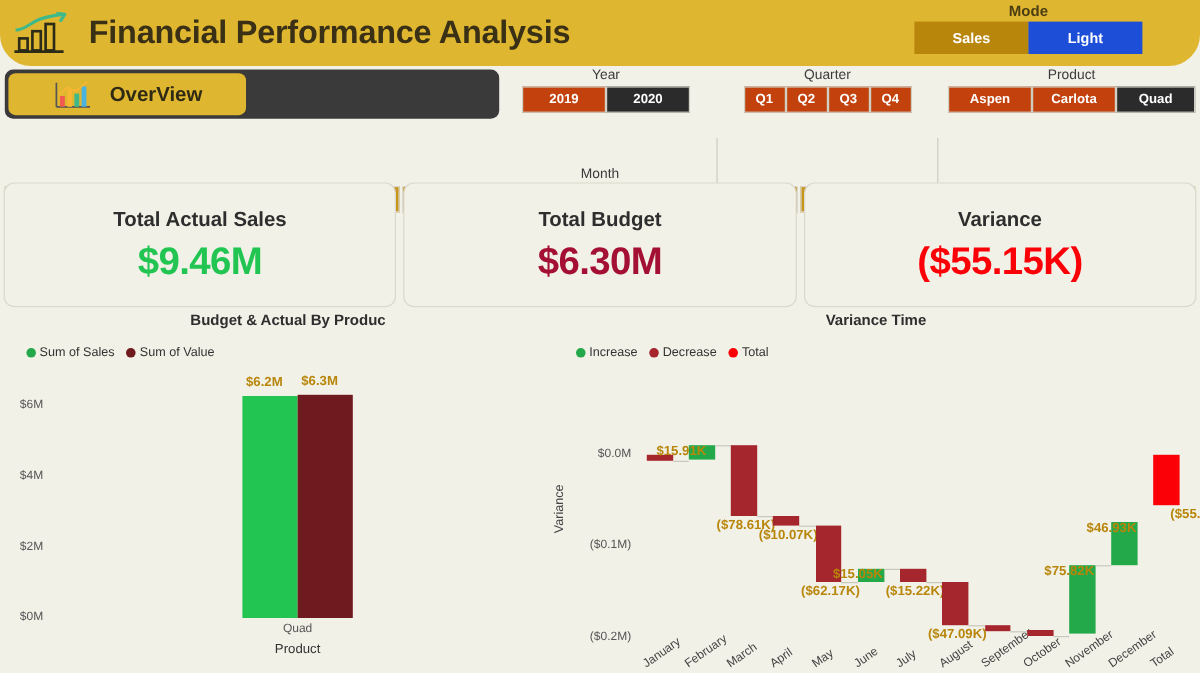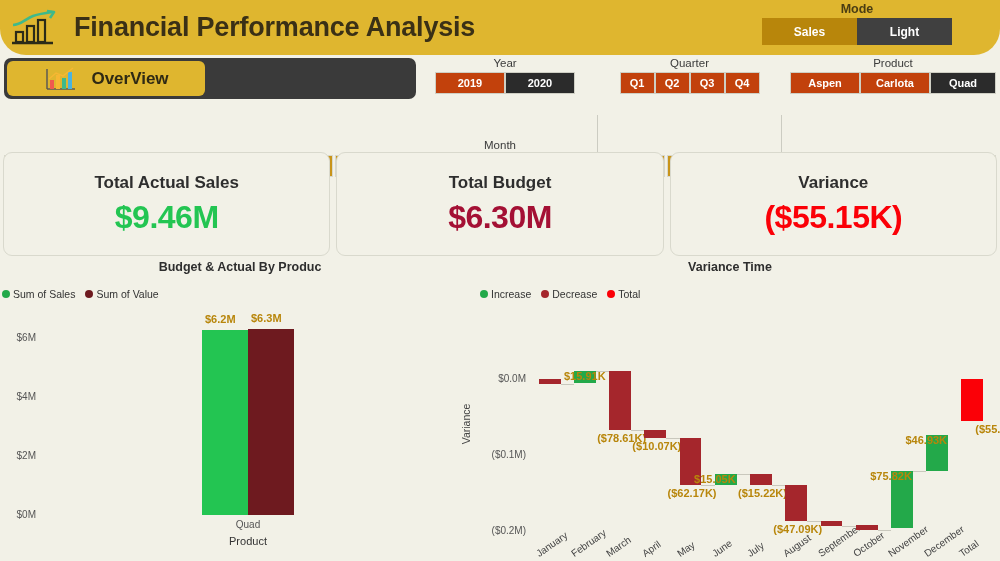--- a/index.html
+++ b/index.html
@@ -29,21 +29,21 @@
     position: absolute; right: 48px; top: 2px;
     display: flex; flex-direction: column; align-items: center;
   }
   .mode-label { font-size: 12.5px; color: #4a3d13; font-weight: bold; margin-bottom: 2px; }
   .mode-btns { display: flex; }
   .mode-btn {
     width: 95px; height: 27px; display: flex; align-items: center; justify-content: center;
     font-size: 12px; font-weight: bold; color: #ffffff; cursor: pointer;
   }
   .mode-btn.gold { background: #b8860b; }
-  .mode-btn.dark { background: #404040; }
+  .mode-btn.dark { background: #1d4ed8; }
 
   
   .slicer-strip {
     position: absolute; left: 0; top: 55px; width: 1000px; height: 58px;
   }
   .tabs {
     position: absolute; left: 4px; top: 3px;
     width: 412px; height: 41px; background: #3a3a3a;
     border-radius: 7px; display: flex; align-items: center; padding: 3px;
   }
@@ -105,21 +105,21 @@
     position: absolute; left: 0; top: 258px; width: 460px; height: 303px;
   }
   .chart-wf {
     position: absolute; left: 460px; top: 258px; width: 540px; height: 303px;
   }
   .chart-title {
     width: 100%; text-align: center; font-size: 12.5px; font-weight: bold; color: #2e2e2e;
     padding-top: 2px;
   }
   .chart-title.left-shift { text-align: center; padding-left: 20px; }
-  .legend { display: flex; align-items: center; padding-left: 2px; margin-top: 14px; gap: 10px; }
+  .legend { display: flex; align-items: center; padding-left: 22px; margin-top: 14px; gap: 10px; }
   .legend.wf { padding-left: 20px; }
   .legend-item { display: flex; align-items: center; font-size: 10.5px; color: #333; }
   .dot { width: 8px; height: 8px; border-radius: 50%; margin-right: 3px; display: inline-block; }
 
   .plot { position: relative; width: 100%; }
   .ytick { position: absolute; font-size: 10px; color: #555; text-align: right; }
   .axis-title { position: absolute; font-size: 10.5px; color: #444; }
   .bar { position: absolute; }
   .bar-label {
     position: absolute; font-size: 11px; font-weight: bold; color: #b8860b; white-space: nowrap;
@@ -286,21 +286,21 @@
     </div>
     <div class="plot" id="wf-plot" style="height:250px;">
         <div class="ytick" style="left: 8px; width: 58px; top: 72.9583px;">$0.0M</div>
         <div class="ytick" style="left: 8px; width: 58px; top: 148.792px;">($0.1M)</div>
         <div class="ytick" style="left: 8px; width: 58px; top: 224.625px;">($0.2M)</div>
         <div class="axis-title" style="left: -14px; top: 118px; transform: rotate(-90deg);">Variance</div>
         <div class="bar" style="left: 78.6938px; top: 78.9583px; width: 21.8431px; height: 5px; background: rgb(165, 38, 44);"></div>
         <div class="xtick-rot" style="left: 74px; top: 250px;">January</div>
         <div class="wf-connector" style="left: 100.537px; width: 13.3877px; top: 83.9583px;"></div>
         <div class="bar" style="left: 113.925px; top: 70.6849px; width: 21.8431px; height: 12.0651px; background: rgb(35, 169, 74);"></div>
-        <div class="bar-label" style="left: 87px; top: 69.6849px; margin-left: 17px;">$15.91K</div>
+        <div class="bar-label" style="left: 87px; top: 69.6849px;">$15.91K</div>
         <div class="xtick-rot" style="left: 109.231px; top: 250px;">February</div>
         <div class="wf-connector" style="left: 135.768px; width: 13.3877px; top: 70.6849px;"></div>
         <div class="bar" style="left: 149.155px; top: 70.6849px; width: 21.8431px; height: 59.6126px; background: rgb(165, 38, 44);"></div>
         <div class="bar-label" style="left: 137.142px; top: 132.298px;">($78.61K)</div>
         <div class="xtick-rot" style="left: 144.462px; top: 250px;">March</div>
         <div class="wf-connector" style="left: 170.998px; width: 13.3877px; top: 130.298px;"></div>
         <div class="bar" style="left: 184.386px; top: 130.298px; width: 21.8431px; height: 7.63642px; background: rgb(165, 38, 44);"></div>
         <div class="bar-label" style="left: 172.372px; top: 139.934px;">($10.07K)</div>
         <div class="xtick-rot" style="left: 179.692px; top: 250px;">April</div>
         <div class="wf-connector" style="left: 206.229px; width: 13.3877px; top: 137.934px;"></div>

